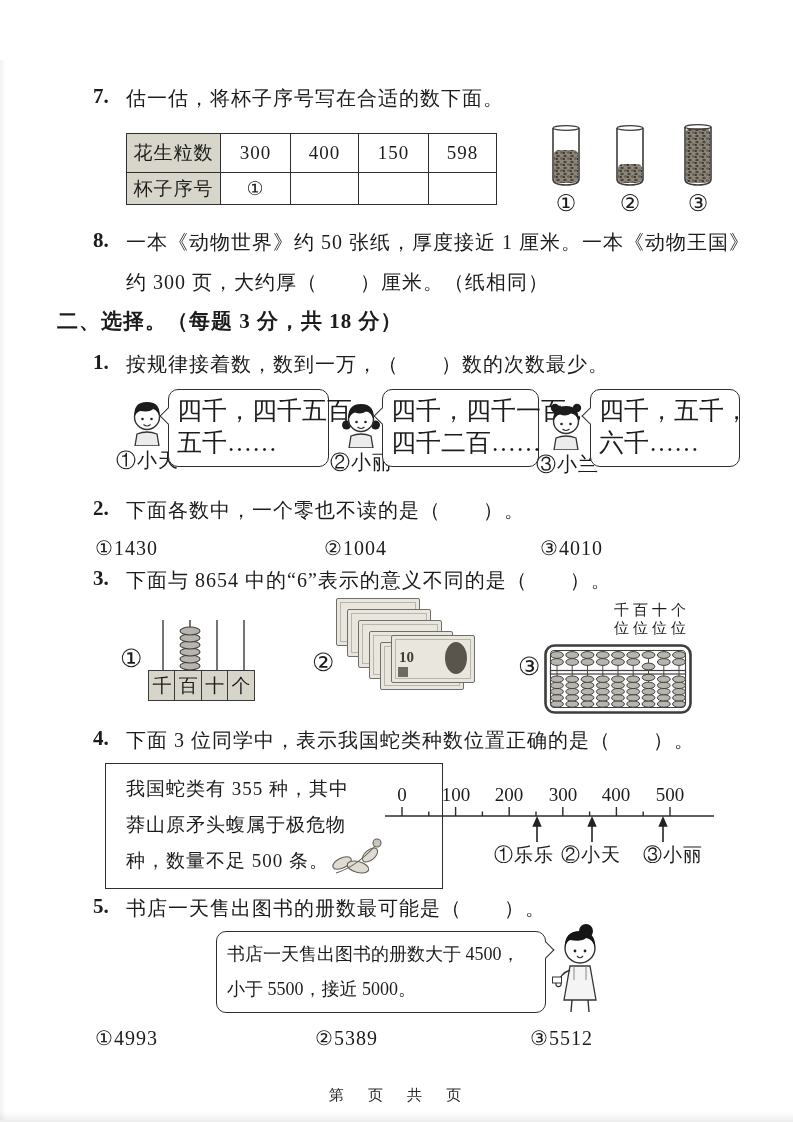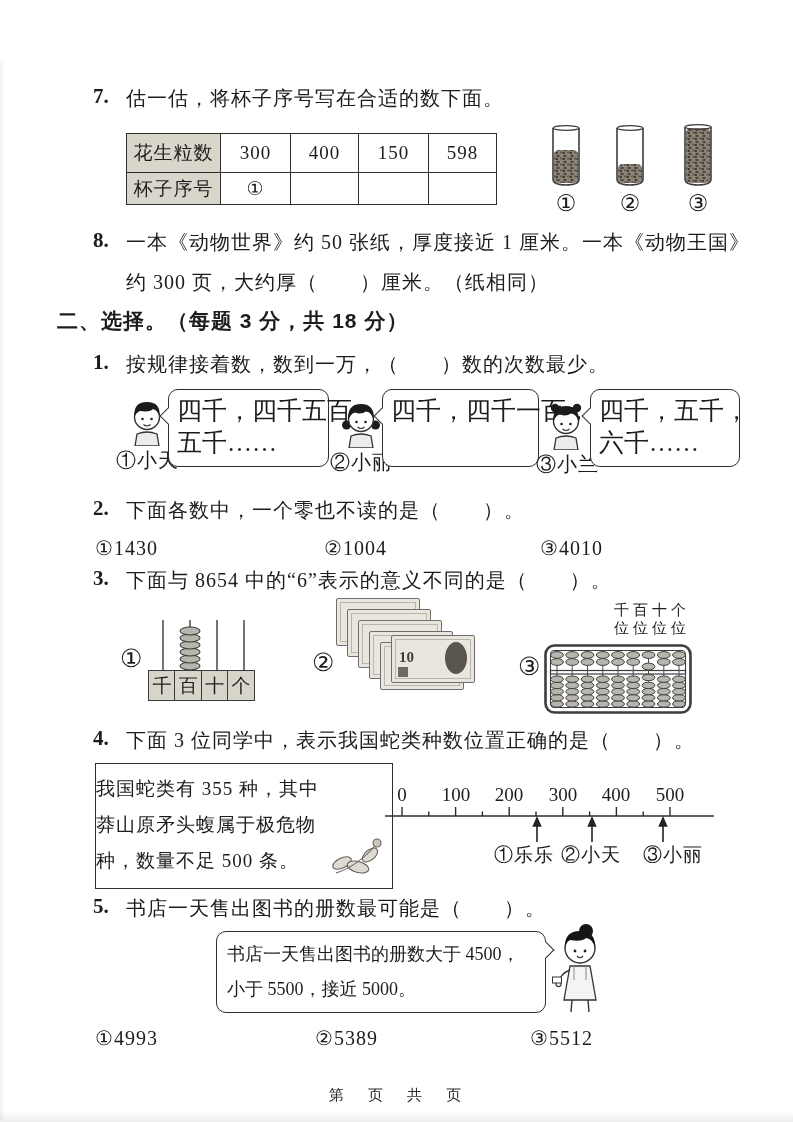--- a/index.html
+++ b/index.html
@@ -5,21 +5,21 @@
   html,body{margin:0;padding:0;background:#9a9a9a;}
   .page{
     position:relative;width:793px;height:1122px;margin:0 auto;
     background:#ffffff;overflow:hidden;
     font-family:"Liberation Serif","DejaVu Serif",serif;
     color:#1c1c1c;
   }
   .abs{position:absolute;}
   .qnum{font-weight:700;font-size:21px;}
   .qtext{font-size:20px;letter-spacing:1px;white-space:nowrap;}
-  .sec-header{font-family:Liberation Sans, sans-serif;font-weight:700;font-size:21px;letter-spacing:1px;}
+  .sec-header{font-family:Liberation Serif, serif;font-weight:700;font-size:21px;letter-spacing:1px;}
   .opt{font-size:20px;letter-spacing:1px;text-align:center;}
   
   .q7table{border-collapse:collapse;table-layout:fixed;}
   .q7table td{border:1.8px solid #2e2e2e;text-align:center;font-size:19px;letter-spacing:1px;padding:0;}
   .q7table td.hd{background:#d8d6cb;}
   .q7table tr:first-child td{height:38px;}
   .q7table tr:last-child td{height:31px;}
   .q7table td.c0{width:93px;} .q7table td.c1{width:69px;} .q7table td.c2{width:67px;}
   .q7table td.c3{width:69px;} .q7table td.c4{width:67px;}
   .circled{font-size:22px;}
@@ -39,21 +39,21 @@
   .counter-base .cell:first-child{margin-left:0;}
   .money{position:absolute;width:142px;height:106px;}
   .note{position:absolute;width:82px;height:46px;background:#e9e6de;border:1.1px solid #6e6e6e;border-radius:2px;}
   .note .inner{position:absolute;left:3px;top:3px;right:3px;bottom:3px;border:0.8px solid #b9b5aa;}
   .note .portrait{position:absolute;right:7px;top:6px;width:22px;height:32px;border-radius:50%;background:#59554c;}
   .note .val{position:absolute;left:7px;top:13px;font-size:15px;font-weight:700;color:#3f3d38;}
   .note .qr{position:absolute;left:6px;bottom:5px;width:10px;height:10px;background:#6d6a62;}
   .abacus-labels{font-size:15px;letter-spacing:4px;line-height:18px;white-space:nowrap;}
   
   .q4box{position:absolute;border:1.7px solid #2e2e2e;background:#fff;
-         font-size:19px;line-height:36px;padding:7px 0;letter-spacing:1px;white-space:nowrap;}
+         font-size:19px;line-height:36px;padding:7px 20px;letter-spacing:1px;white-space:nowrap;margin-left:10px;}
   .nl-tick{position:absolute;width:60px;text-align:center;font-size:19px;}
   .nl-name{position:absolute;font-size:19px;letter-spacing:1px;white-space:nowrap;}
   
   .footer{position:absolute;left:0;top:1086px;width:100%;text-align:center;
           font-family:"Liberation Sans","DejaVu Sans",sans-serif;font-size:15px;
           letter-spacing:3px;word-spacing:14px;color:#2a2a2a;}
   .scan-bottom{position:absolute;left:0;bottom:0;width:100%;height:10px;
           background:linear-gradient(to bottom,rgba(0,0,0,0),rgba(0,0,0,0.07));}
   .scan-left{position:absolute;left:0;top:60px;width:6px;height:1060px;
           background:linear-gradient(to right,rgba(0,0,0,0.05),rgba(0,0,0,0));}
@@ -149,20 +149,21 @@
     <path d="M8.5,23 Q6.5,6 21,6 Q35.5,6 33.5,23 Q32,14 26,13.5 Q21,17 15,14.5 Q10,15.5 8.5,23 Z" fill="#1b1b1b"></path>
     <circle cx="16.5" cy="24" r="1.3" fill="#222"></circle>
       <circle cx="25.5" cy="24" r="1.3" fill="#222"></circle>
     <path d="M17.5,29 Q21,32 24.5,29" stroke="#333" fill="none" stroke-width="1.2"></path>
     <path d="M11,38 Q21,34 31,38 L33,50 L9,50 Z" fill="#ececec" stroke="#333" stroke-width="1.3"></path>
   </svg>
   <span class="abs kid-label" style="left:330px;top:449px">②小丽</span>
   <div class="speech" style="left:382px;top:389px;width:157px;height:78px">
     <span class="tail-l"></span>
     <div>四千，四千一百，</div>
+    <div>四千二百……</div>
   </div>
 
   <svg class="abs" style="left:545px;top:400px" width="42" height="50" viewBox="0 0 42 50">
     <circle cx="10" cy="8" r="4.2" fill="#1b1b1b"></circle>
       <circle cx="32" cy="8" r="4.2" fill="#1b1b1b"></circle>
     <circle cx="21" cy="21" r="12.5" fill="#fff" stroke="#333" stroke-width="1.4"></circle>
     <path d="M8.5,22 Q7,6 21,6 Q35,6 33.5,22 Q32,14 26,13.5 Q21,17 15,14.5 Q10,15.5 8.5,22 Z" fill="#1b1b1b"></path>
     <circle cx="16.5" cy="24" r="1.3" fill="#222"></circle>
       <circle cx="25.5" cy="24" r="1.3" fill="#222"></circle>
     <path d="M17.5,29 Q21,32 24.5,29" stroke="#333" fill="none" stroke-width="1.2"></path>

